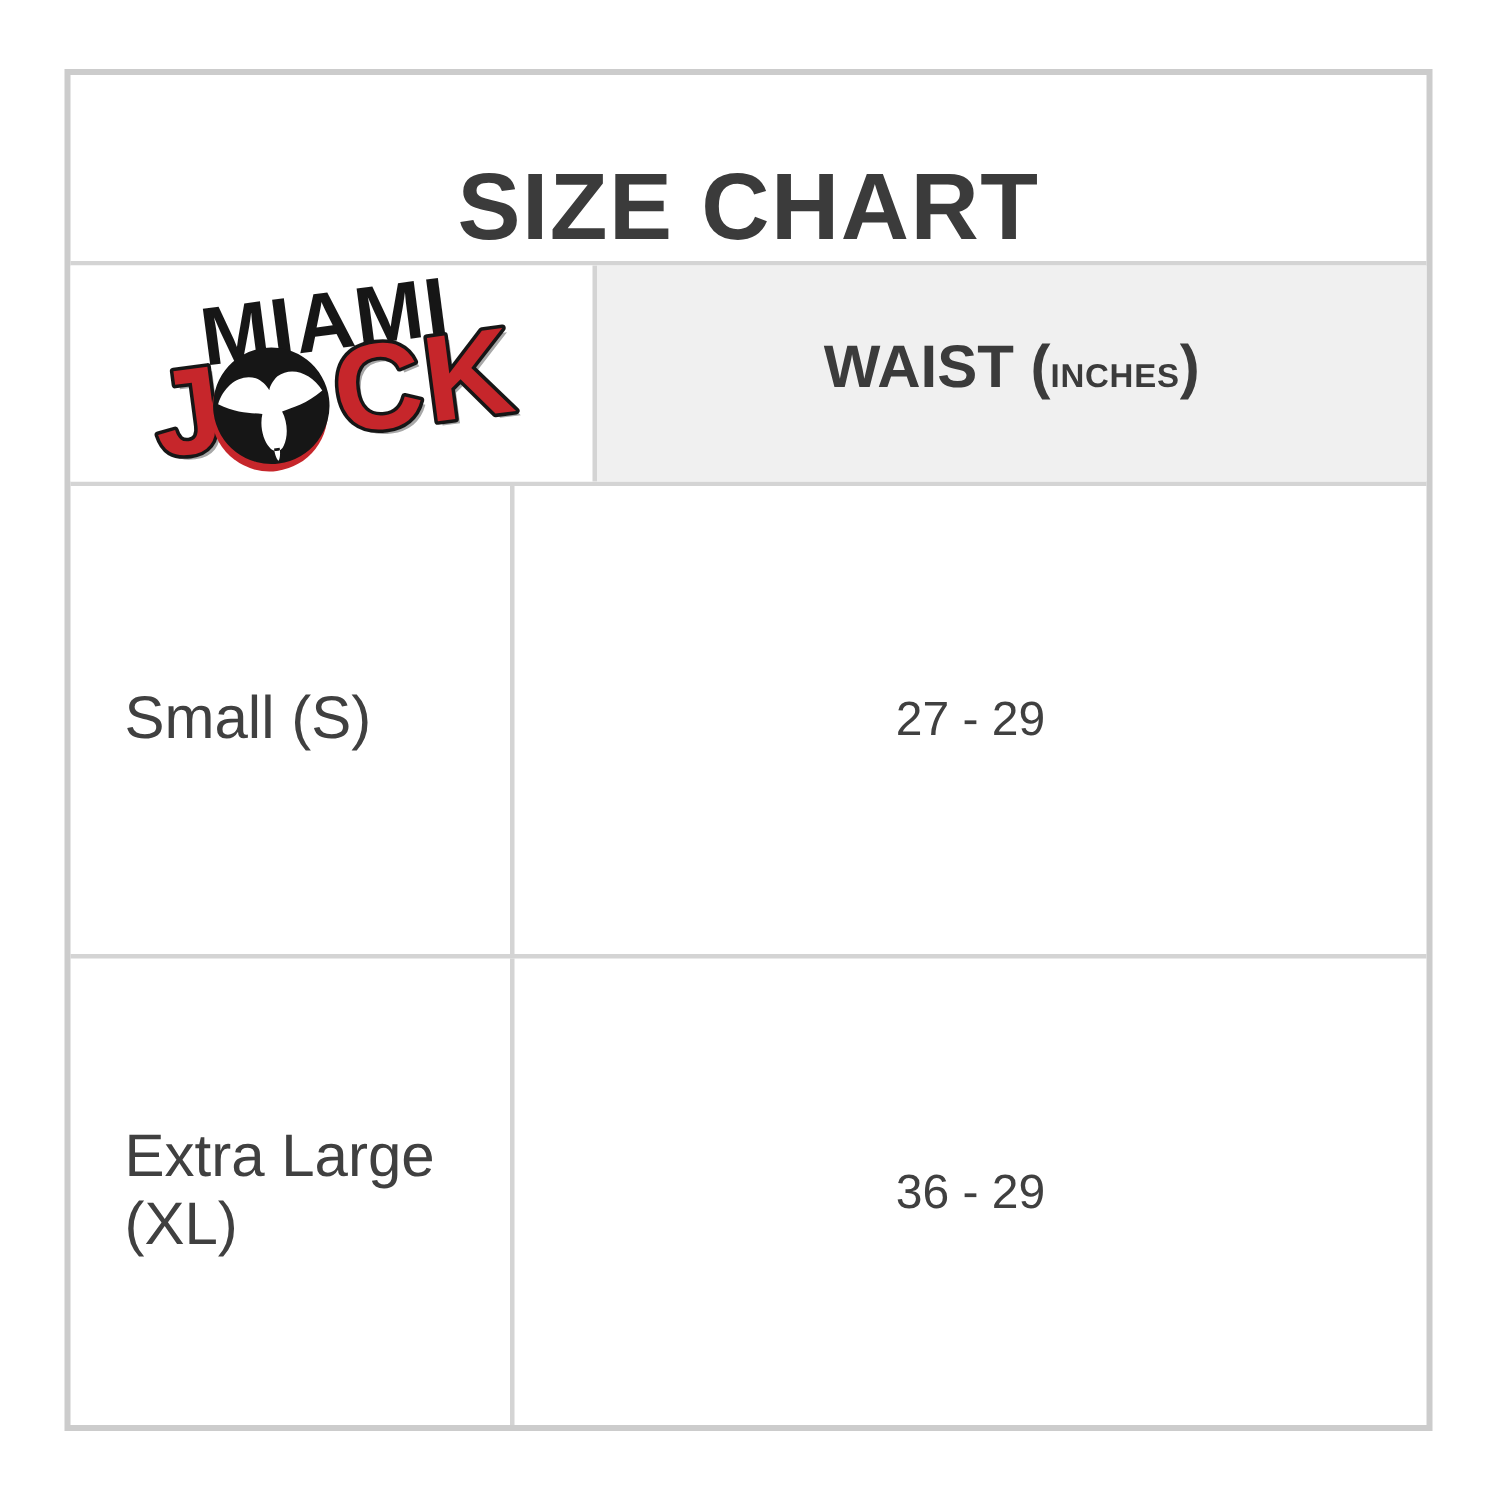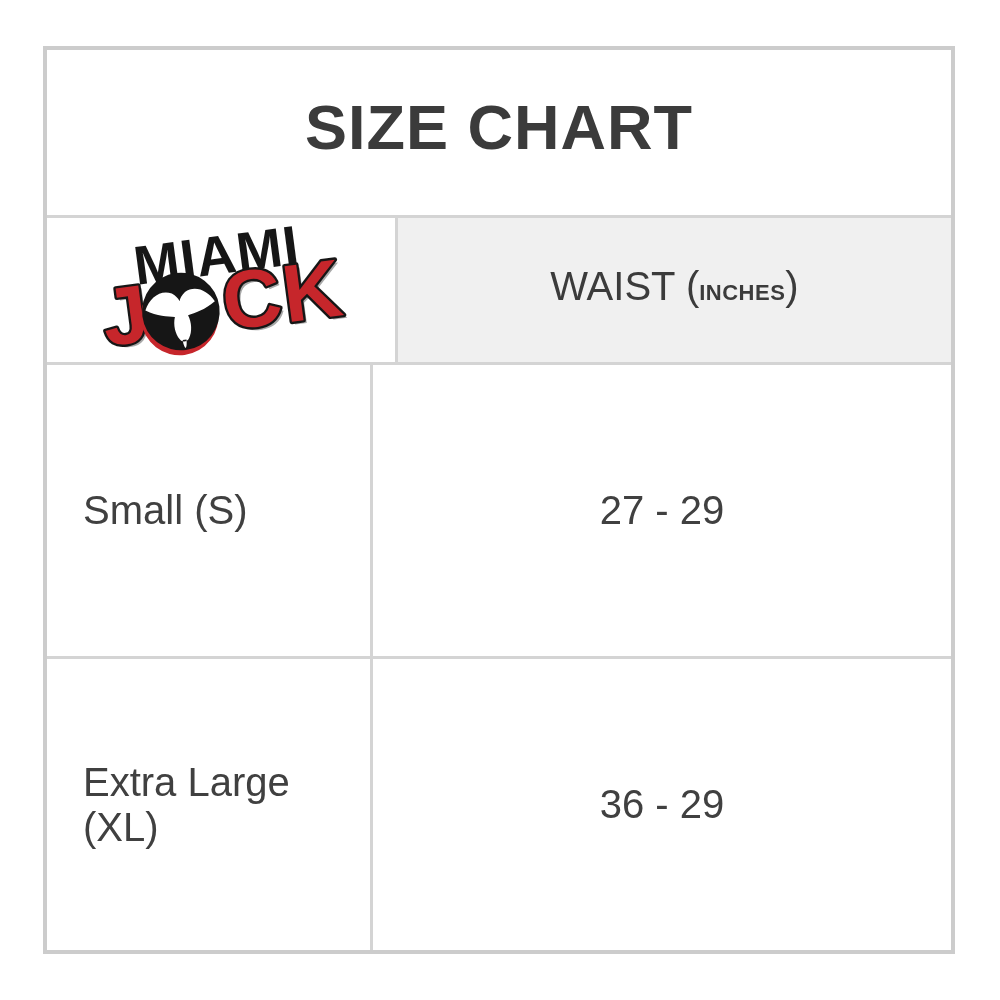--- a/index.html
+++ b/index.html
@@ -8,23 +8,22 @@
   .size-chart {
     position:absolute; left:43px; top:46px;
     width:912px; height:908px;
     border:4px solid #cccccc;
     background:#ffffff;
     display:flex; flex-direction:column;
   }
 
   .title-row {
     height:127px; flex:none;
-    display:flex; align-items:flex-start; justify-content:center;
+    display:flex; align-items:flex-end; justify-content:center;
     border-bottom:3px solid #d4d4d4;
-    margin-top:41px;
   }
   .title-text {
     font-size:63px; font-weight:bold; color:#3b3b3b; letter-spacing:1px;
   }
 
   .header-row {
     height:147px; flex:none;
     display:flex;
     border-bottom:3px solid #d4d4d4;
   }
@@ -32,39 +31,39 @@
     width:351px; flex:none;
     border-right:3px solid #d4d4d4;
     background:#ffffff;
     display:flex; align-items:center; justify-content:center;
   }
   .waist-cell {
     flex:1; background:#f0f0f0;
     display:flex; align-items:baseline; justify-content:center;
     padding-top:46px;
   }
-  .waist-main { font-size:40px; font-weight:normal; color:#3b3b3b; white-space:pre; }
+  .waist-main { font-size:40px; font-weight:bold; color:#3b3b3b; white-space:pre; }
   .waist-sub  { font-size:22px; font-weight:bold; color:#3b3b3b; letter-spacing:0.5px; }
 
   .data-row {
     flex:1; display:flex;
     border-bottom:3px solid #d4d4d4;
   }
   .data-row:last-child { border-bottom:none; }
   .size-cell {
-    width:326px; flex:none;
+    width:296px; flex:none;
     border-right:3px solid #d4d4d4;
     display:flex; align-items:center;
     padding-left:36px;
     font-size:40px; color:#404040;
   }
   .value-cell {
     flex:1;
     display:flex; align-items:center; justify-content:center;
-    font-size:40px; color:#404040;
+    font-size:32px; color:#404040;
   }
 
   
   .logo-svg .miami {
     font-family:"Liberation Sans", sans-serif;
     font-weight:bold; font-size:58px; fill:#161616; letter-spacing:1px;
   }
   .logo-svg .jock {
     font-family:"Liberation Sans", sans-serif;
     font-weight:bold; font-size:86px;

